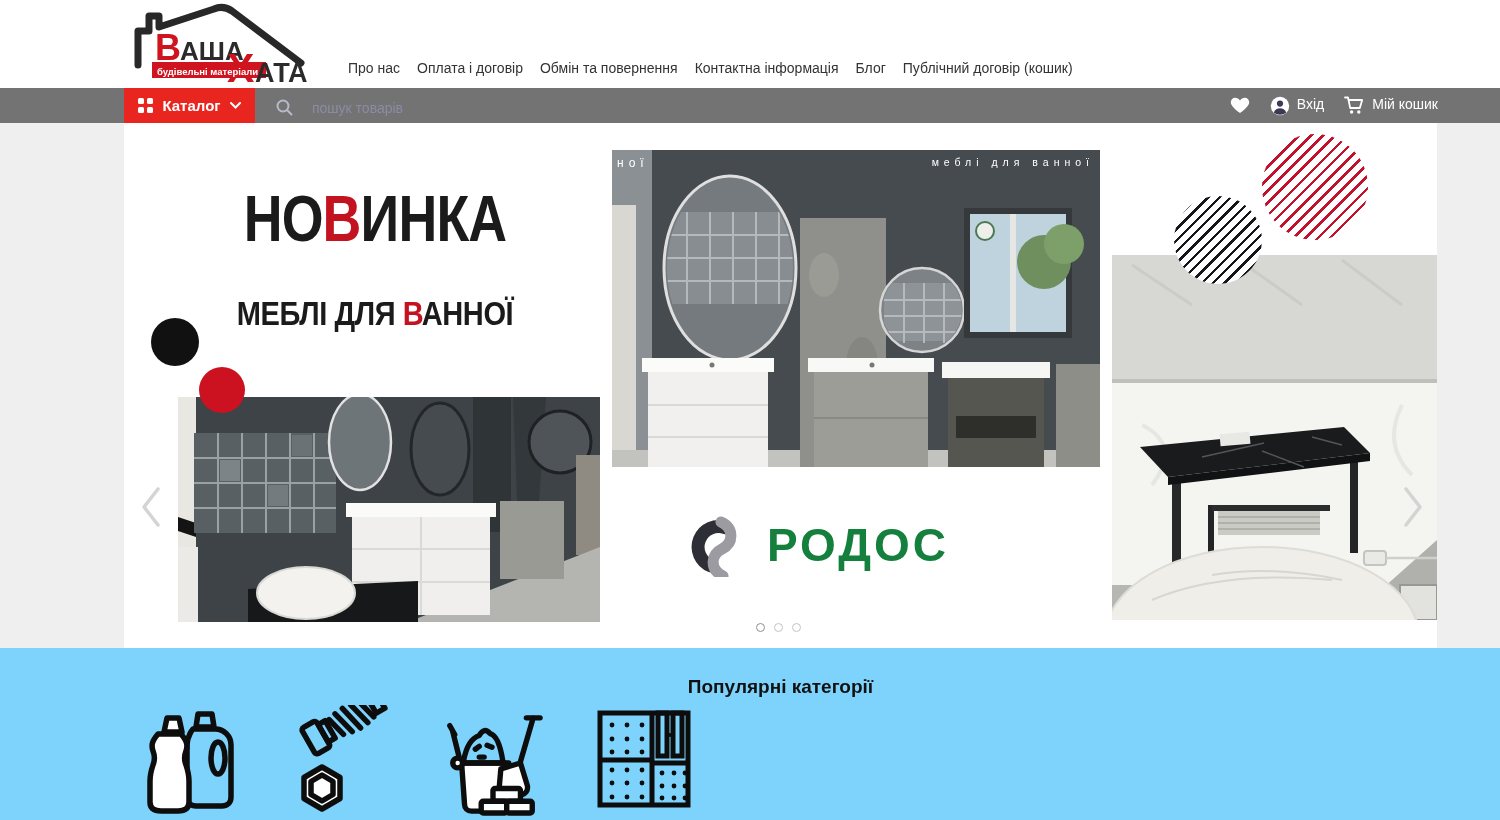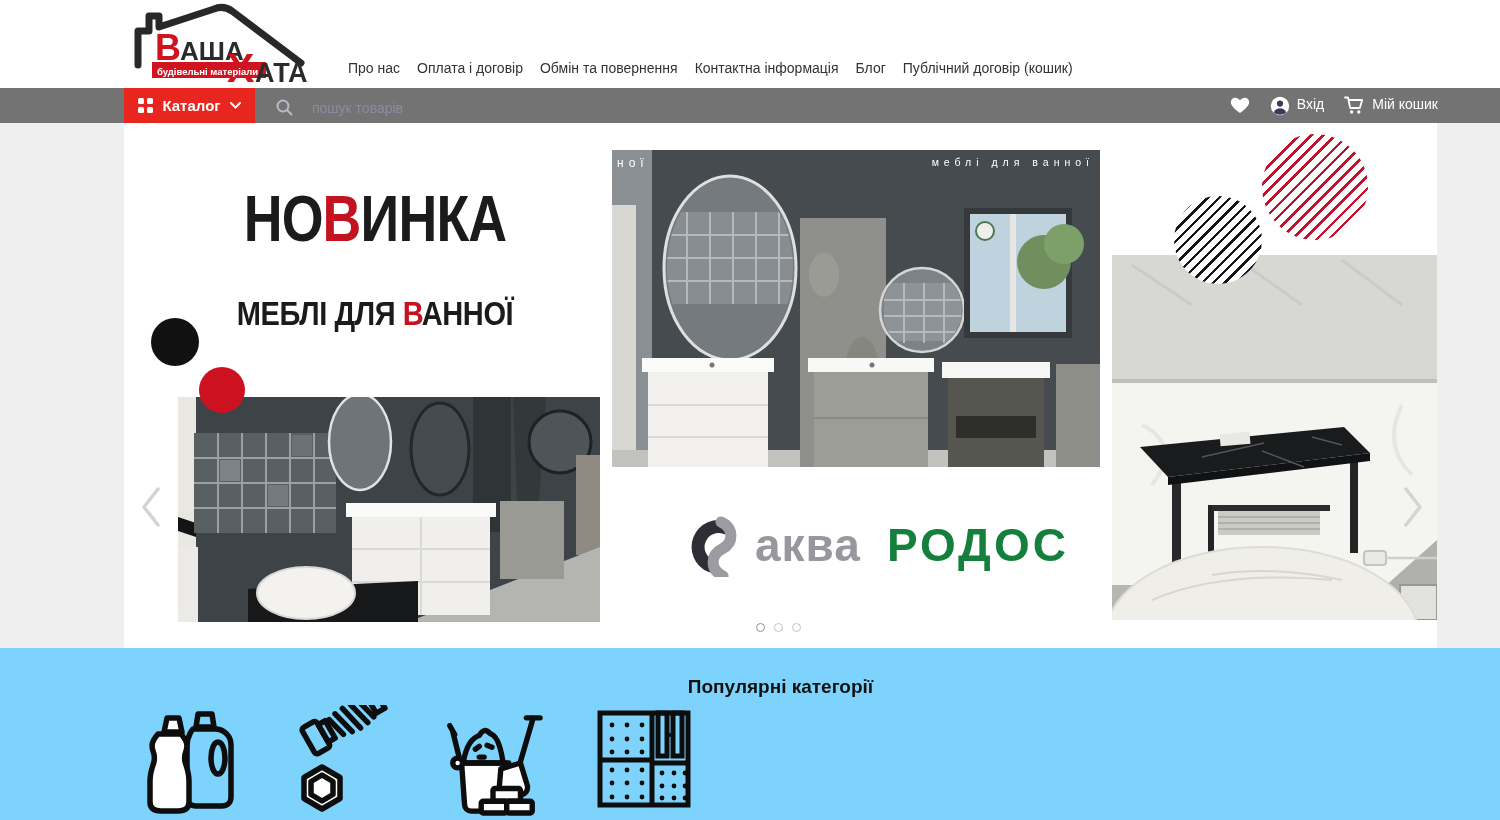--- a/index.html
+++ b/index.html
@@ -248,21 +248,20 @@
   <div class="dot-solid dot-black"></div>
   <div class="dot-solid dot-red"></div>
   <div class="striped striped-black"></div>
   <div class="striped striped-red"></div>
 
   <div class="brand">
     <svg width="58" height="64" viewBox="0 0 58 64">
       <path d="M28,53 A18,18 0 1 1 43,15" stroke="#2e2e36" stroke-width="13" fill="none" stroke-linecap="round"></path>
       <path d="M38,9 c13,6 13,21 1,27 c-12,6 -12,21 1,27" stroke="#9b9ba1" stroke-width="11" fill="none" stroke-linecap="round"></path>
     </svg>
-    <span class="brand-t1">аква</span>
     <span class="brand-t2">РОДОС</span>
   </div>
 
   <button class="arrow arrow-left">
     <svg width="26" height="48" viewBox="0 0 26 48">
       <polyline points="20,6 6,24 20,42" fill="none" stroke="#d4d4d4" stroke-width="3.5" stroke-linecap="round" stroke-linejoin="round"></polyline>
     </svg>
   </button>
   <button class="arrow arrow-right">
     <svg width="26" height="48" viewBox="0 0 26 48">

